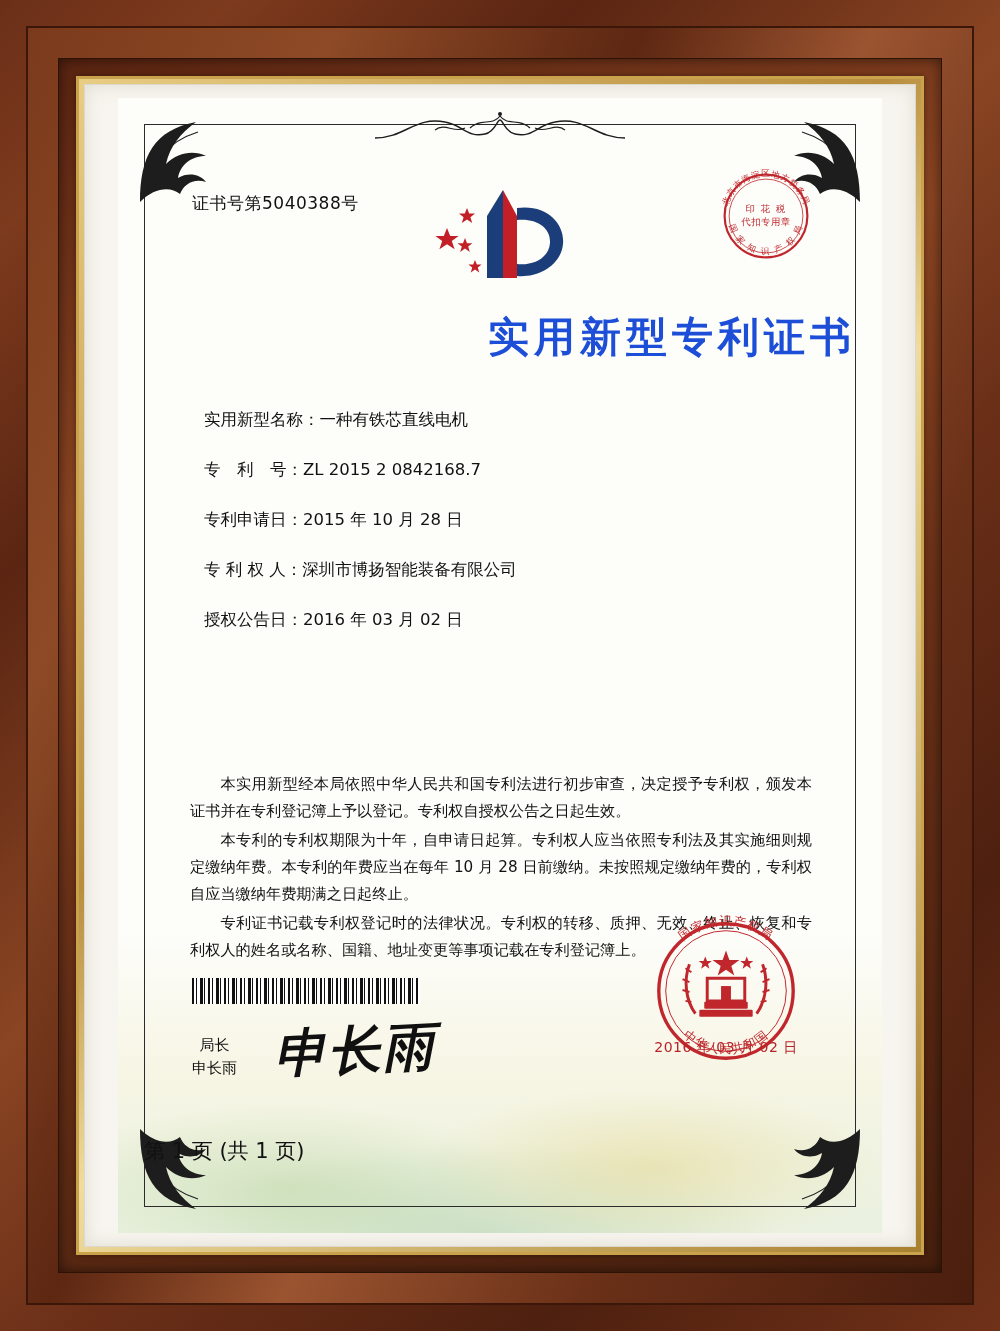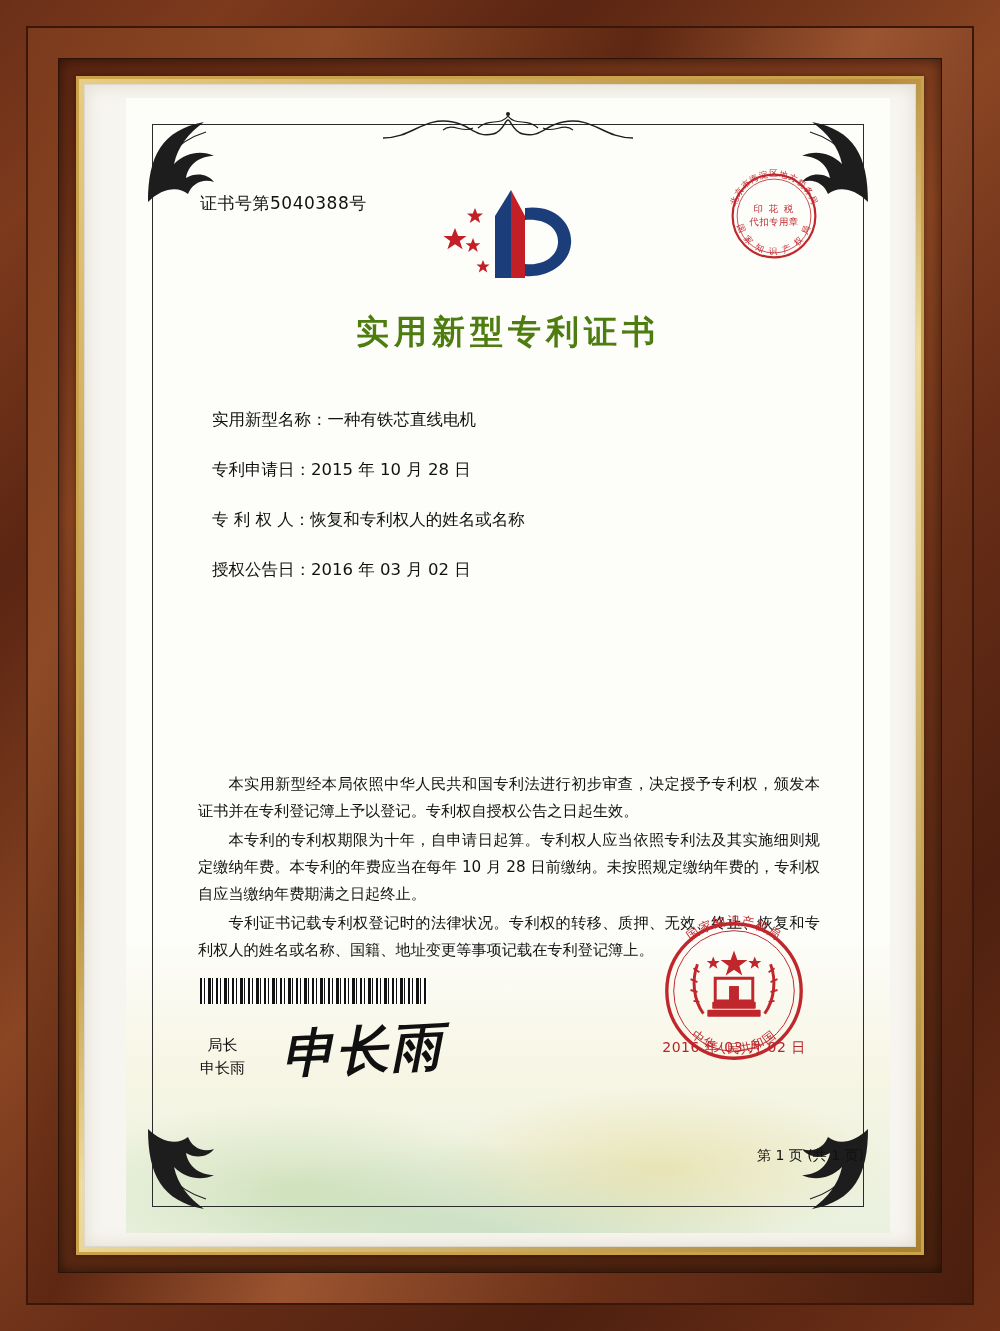--- a/index.html
+++ b/index.html
@@ -55,21 +55,21 @@
     width: 832px; height: 1163px;
     background: #f7f5ef;
     box-sizing: border-box;
     border: 1px solid #ddd8cb;
     box-shadow: inset 0 0 18px rgba(120,110,80,0.18);
   }
 
   
   .cert {
     position: absolute;
-    left: 126px; top: 98px;
+    left: 118px; top: 98px;
     width: 764px; height: 1135px;
     background: #fdfdfa;
     box-sizing: border-box;
     overflow: hidden;
   }
   
   .cert-wash {
     position: absolute;
     left: 0; bottom: 0;
     width: 100%; height: 300px;
@@ -126,26 +126,26 @@
   }
   .tax-stamp {
     position: absolute;
     right: 36px; top: 38px;
     width: 108px; height: 108px;
   }
   .title {
     position: absolute;
     left: 0; top: 186px;
     width: 100%;
-    text-align: center;
+    text-align: right;
     font-family: "DejaVu Sans", sans-serif;
     font-weight: bold;
-    font-size: 33px;
+    font-size: 41px;
     letter-spacing: 5px;
-    color: #4d7c0f;
+    color: #1d4ed8;
   }
 
   .fields {
     position: absolute;
     left: 60px; top: 285px;
     width: 600px;
   }
   .field-row {
     font-size: 16.5px;
     color: #111;
@@ -219,22 +219,22 @@
     text-align: center;
     font-size: 14px;
     color: #b8232a;
     letter-spacing: 0.5px;
   }
 
   .page-no {
     position: absolute;
     left: 0; bottom: 42px;
     width: 100%;
-    text-align: right;
-    font-size: 14px;
+    text-align: left;
+    font-size: 21px;
     color: #111;
   }
 </style>
 </head>
 <body>
 
 <div class="frame-outer">
   <div class="frame-bevel1"></div>
   <div class="frame-bevel2"></div>
   <div class="frame-gold"></div>
@@ -302,24 +302,27 @@
         <text x="60" y="70" font-size="10.5" fill="#c0272d" text-anchor="middle" font-family="'DejaVu Sans',sans-serif" letter-spacing="0.5">代扣专用章</text>
       </svg>
 
       <div class="title">实用新型专利证书</div>
 
       <div class="fields">
         <div class="field-row">
           <span class="field-label">实用新型名称：</span><span class="field-value">一种有铁芯直线电机</span>
         </div>
         <div class="field-row">
+          <span class="field-label">专　利　号：</span><span class="field-value">ZL 2015 2 0842168.7</span>
+        </div>
+        <div class="field-row">
           <span class="field-label">专利申请日：</span><span class="field-value">2015 年 10 月 28 日</span>
         </div>
         <div class="field-row">
-          <span class="field-label">专 利 权 人：</span><span class="field-value">恢复和专利权人的姓名或名称</span>
+          <span class="field-label">专 利 权 人：</span><span class="field-value">深圳市博扬智能装备有限公司</span>
         </div>
         <div class="field-row">
           <span class="field-label">授权公告日：</span><span class="field-value">2016 年 03 月 02 日</span>
         </div>
       </div>
 
       <div class="para-block">
         <p>本实用新型经本局依照中华人民共和国专利法进行初步审查，决定授予专利权，颁发本证书并在专利登记簿上予以登记。专利权自授权公告之日起生效。</p>
         <p>本专利的专利权期限为十年，自申请日起算。专利权人应当依照专利法及其实施细则规定缴纳年费。本专利的年费应当在每年 10 月 28 日前缴纳。未按照规定缴纳年费的，专利权自应当缴纳年费期满之日起终止。</p>
         <p>专利证书记载专利权登记时的法律状况。专利权的转移、质押、无效、终止、恢复和专利权人的姓名或名称、国籍、地址变更等事项记载在专利登记簿上。</p>

